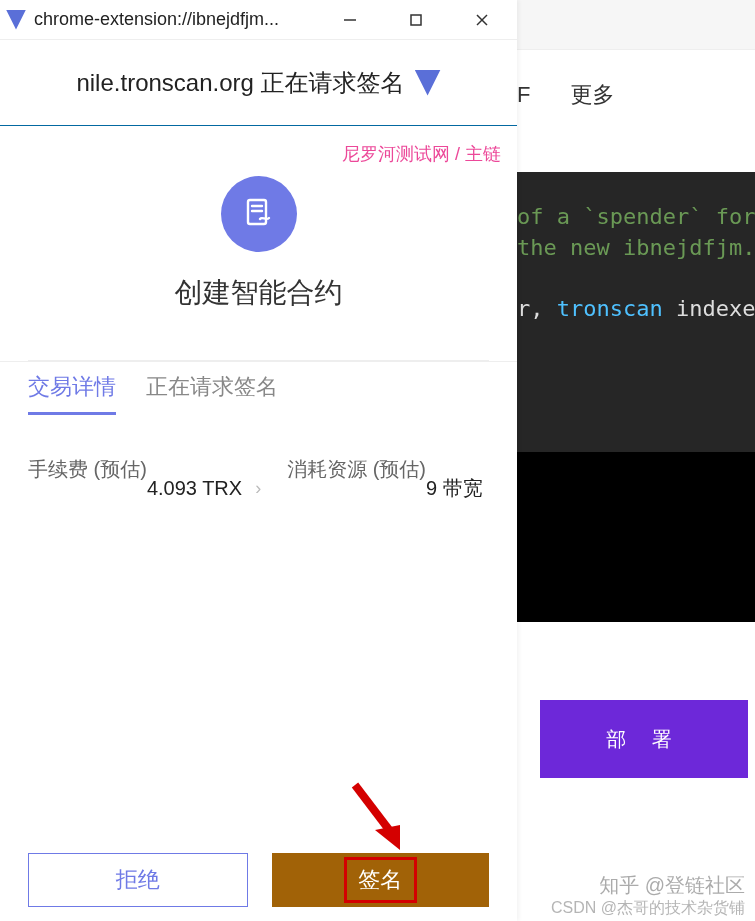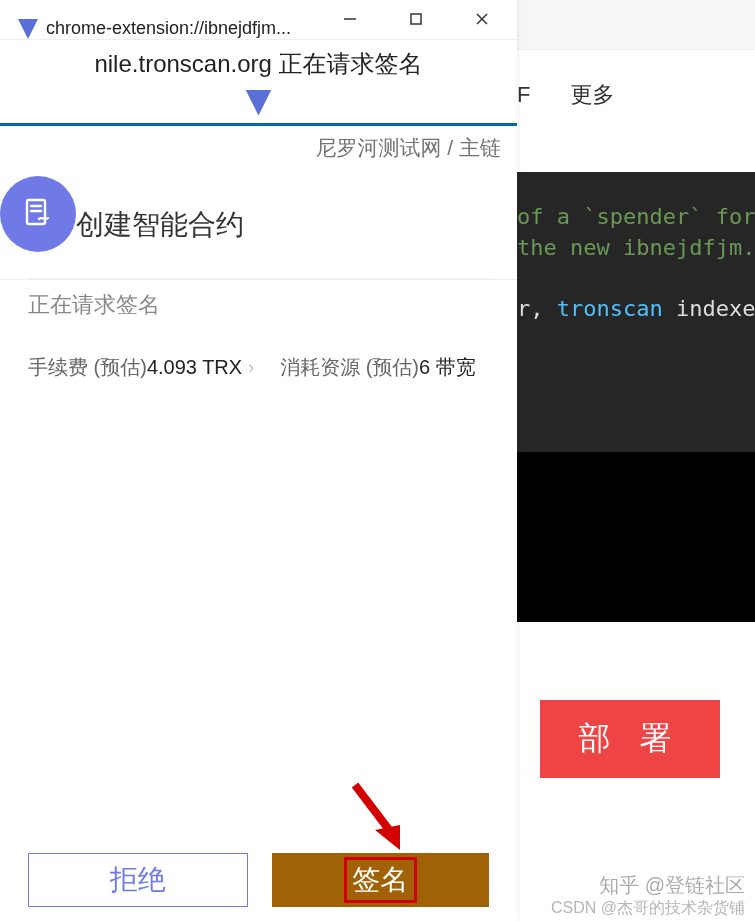--- a/index.html
+++ b/index.html
@@ -68,28 +68,28 @@
       left: 517px;
       width: 238px;
       height: 170px;
       background: #000;
     }
 
     .bg-deploy {
       position: absolute;
       top: 700px;
       left: 540px;
-      width: 180px;
+      width: 208px;
       height: 78px;
-      background: #ef4444;
+      background: #6d28d9;
       color: #fff;
       display: flex;
       align-items: center;
       justify-content: center;
-      font-size: 32px;
+      font-size: 20px;
       letter-spacing: 10px;
     }
 
     .bg-watermark1 {
       position: absolute;
       bottom: 22px;
       right: 10px;
       color: rgba(150,150,150,0.8);
       font-size: 20px;
       font-weight: 500;
@@ -112,25 +112,25 @@
       background: #fff;
       box-shadow: 2px 0 4px rgba(0,0,0,0.05);
       display: flex;
       flex-direction: column;
     }
 
     
     .titlebar {
       height: 40px;
       display: flex;
-      align-items: flex-end;
+      align-items: center;
       font-size: 18px;
       color: #222;
       border-bottom: 1px solid #eee;
-      padding: 0 0 0 18px;
+      padding: 0 0 0 6px;
     }
     .titlebar .app-icon {
       width: 20px;
       height: 20px;
       background: #5a6fd8;
       margin-right: 8px;
       clip-path: polygon(0 0, 100% 0, 50% 100%);
     }
     .titlebar .url {
       flex: 1;
@@ -155,47 +155,46 @@
 
     
     .req-header {
       height: 86px;
       display: flex;
       align-items: center;
       justify-content: center;
       gap: 10px;
       font-size: 24px;
       color: #222;
-      border-bottom: 3px solid #0369a1;
-      flex-direction: column;
+      border-bottom: 1px solid #0369a1;
     }
     .req-header .ext-icon {
       width: 26px;
       height: 26px;
       background: #5a6fd8;
       clip-path: polygon(0 0, 100% 0, 50% 100%);
     }
 
     
     .net-row {
       height: 40px;
       display: flex;
-      align-items: center;
+      align-items: flex-end;
       justify-content: flex-end;
       padding: 4px 16px 0 0;
-      font-size: 21px;
-      color: #737373;
+      font-size: 18px;
+      color: #ec4899;
     }
 
     
     .action-block {
       display: flex;
-      flex-direction: row;
-      align-items: center;
-      padding: 10px 0 26px 0;
+      flex-direction: column;
+      align-items: center;
+      padding: 10px 0 48px 0;
     }
     .action-icon {
       width: 76px;
       height: 76px;
       border-radius: 50%;
       background: #6f7ae6;
       display: flex;
       align-items: center;
       justify-content: center;
       color: #fff;
@@ -235,37 +234,37 @@
       flex-direction: row;
       gap: 26px;
     }
     .row {
       display: flex;
       align-items: center;
       justify-content: space-between;
       font-size: 20px;
     }
     .row .label { color: #666; }
-    .row .value { color: #222; display:flex; align-items:center; gap:6px;}
+    .row .value { color: #222; display:flex; align-items:center; gap:13px;margin-top:39px;}
     .chev { color: #bbb; font-size:18px;}
 
     
     .footer {
       margin-top: auto;
       display: flex;
       gap: 24px;
       padding: 0 28px 14px 28px;
     }
     .btn {
       flex: 1;
       height: 54px;
       display: flex;
       align-items: center;
       justify-content: center;
-      font-size: 28px;
+      font-size: 22px;
       cursor: pointer;
     }
     .btn-outline {
       border: 1px solid #6f7ae6;
       color: #6f7ae6;
       background: #fff;
     }
     .btn-primary {
       background: #a16207;
       color: #fff;
@@ -350,34 +349,35 @@
         <line x1="13" y1="17" x2="23" y2="17"></line>
         <path d="M21 25 c2 -3 6 2 9 -1"></path>
       </svg>
     </div>
     <div class="action-title">创建智能合约</div>
   </div>
 
   <div class="tab-sep"></div>
 
   <div class="tabs">
+    <div class="tab active">交易详情</div>
     <div class="tab">正在请求签名</div>
   </div>
 
   <div class="details">
     <div class="row">
       <span class="label">手续费 (预估)</span>
       <span class="value">
         <span>4.093 TRX</span>
         <span class="chev">›</span>
       </span>
     </div>
     <div class="row">
       <span class="label">消耗资源 (预估)</span>
-      <span class="value">6 带宽</span>
+      <span class="value">9 带宽</span>
     </div>
   </div>
 
   <div class="footer">
     <div class="btn btn-outline">拒绝</div>
     <div class="btn btn-primary">
       <span>签名</span>
       <span class="hl"></span>
     </div>
   </div>

